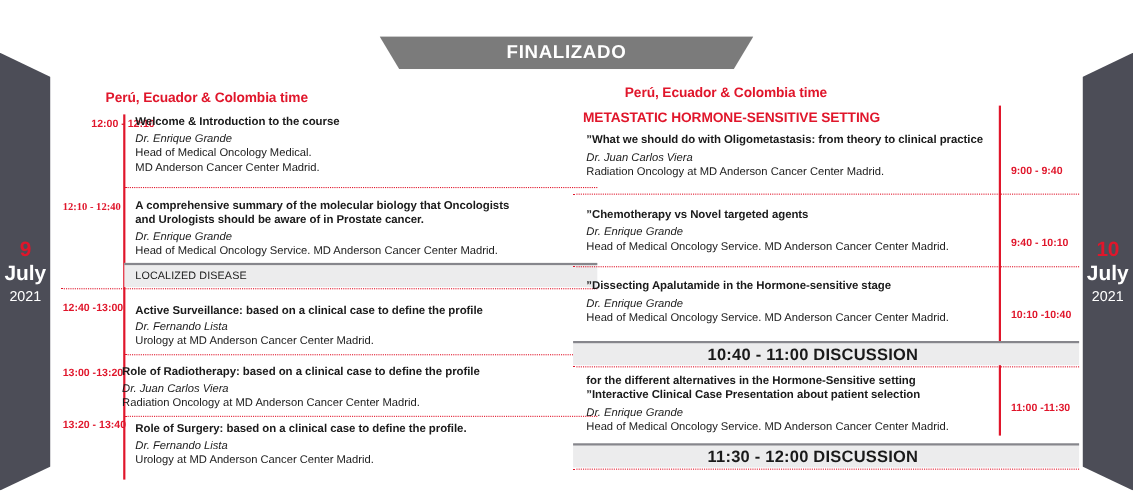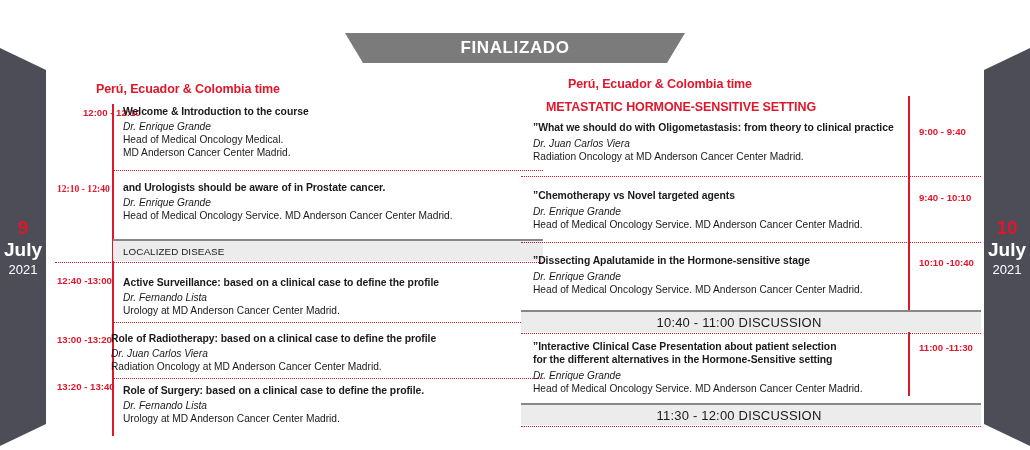--- a/index.html
+++ b/index.html
@@ -72,21 +72,21 @@
   
   .rail{position:absolute;width:2.4px;background:#e0162b;}
 
   
   .row{position:absolute;box-sizing:border-box;}
   .time{
     position:absolute;
     font-size:9.6px;font-weight:bold;color:#e0162b;white-space:nowrap;
   }
   .time-left{left:0px;text-align:left;}
-  .time-right{text-align:left;}
+  .time-right{text-align:left;margin-top:24px;}
 
   .body{position:absolute;}
   .t-title{
     font-size:10.4px;font-weight:bold;color:#1a1a1a;line-height:13.2px;
     letter-spacing:-.05px;
   }
   .t-speaker{
     font-size:10.2px;font-style:italic;color:#1a1a1a;line-height:13px;
   }
   .t-affil{
@@ -105,21 +105,21 @@
     background:#ececed;
     border-top:2px solid #86868c;
     box-sizing:border-box;
     display:flex;align-items:center;
   }
   .sectionbar span{
     font-size:9.8px;color:#1a1a1a;letter-spacing:.1px;
   }
   .sb-left span{padding-left:10px;}
   .sb-center{justify-content:center;}
-  .sb-center span{font-size:13px;letter-spacing:.2px;padding-right:24px;}
+  .sb-center span{font-size:15px;letter-spacing:.2px;padding-right:24px;font-weight:bold;}
 </style>
 </head>
 <body>
 
 <div class="stage">
 
   <div class="side-panel side-left">
     <div class="side-inner">
       <div class="side-day">9</div>
       <div class="side-month">July</div>
@@ -152,20 +152,21 @@
         <div class="t-speaker" style="margin-top:2px;">Dr. Enrique Grande</div>
         <div class="t-affil">Head of Medical Oncology Medical.</div>
         <div class="t-affil">MD Anderson Cancer Center Madrid.</div>
       </div>
     </div>
     <div class="dotted" style="left:58px;top:170px;width:430px;"></div>
 
     <div class="row">
       <div class="time time-left" style="top:183px;left:2px;font-family:Liberation Serif, serif;">12:10 - 12:40</div>
       <div class="body" style="left:68px;top:181px;width:362px;">
+        <div class="t-title">A comprehensive summary of the molecular biology that Oncologists</div>
         <div class="t-title">and Urologists should be aware of in Prostate cancer.</div>
         <div class="t-speaker" style="margin-top:2px;">Dr. Enrique Grande</div>
         <div class="t-affil">Head of Medical Oncology Service. MD Anderson Cancer Center Madrid.</div>
       </div>
     </div>
 
     <div class="sectionbar sb-left" style="left:58px;top:239px;width:430px;height:22px;">
       <span>LOCALIZED DISEASE</span>
     </div>
     <div class="dotted" style="left:0px;top:262px;width:488px;"></div>
@@ -197,21 +198,21 @@
         <div class="t-speaker" style="margin-top:2px;">Dr. Fernando Lista</div>
         <div class="t-affil">Urology at MD Anderson Cancer Center Madrid.</div>
       </div>
     </div>
 
   </div>
 
   <div class="col col-right">
 
     <div class="col-title" style="left:1px;top:77px;">Perú, Ecuador &amp; Colombia time</div>
-    <div class="col-subtitle" style="left:19px;top:100px;">METASTATIC HORMONE-SENSITIVE SETTING</div>
+    <div class="col-subtitle" style="left:3px;top:100px;">METASTATIC HORMONE-SENSITIVE SETTING</div>
 
     <div class="rail" style="left:381px;top:96px;height:300px;"></div>
 
     <div class="row">
       <div class="body" style="left:6px;top:121px;width:370px;">
         <div class="t-title">”What we should do with Oligometastasis: from theory to clinical practice</div>
         <div class="t-speaker" style="margin-top:3px;">Dr. Juan Carlos Viera</div>
         <div class="t-affil">Radiation Oncology at MD Anderson Cancer Center Madrid.</div>
       </div>
       <div class="time time-right" style="left:392px;top:126px;">9:00 - 9:40</div>
@@ -237,22 +238,22 @@
       <div class="time time-right" style="left:392px;top:257px;">10:10 -10:40</div>
     </div>
 
     <div class="sectionbar sb-center" style="left:-6px;top:310px;width:460px;height:22px;">
       <span>10:40  - 11:00  DISCUSSION</span>
     </div>
     <div class="dotted" style="left:-6px;top:333px;width:460px;"></div>
 
     <div class="row">
       <div class="body" style="left:6px;top:340px;width:370px;">
+        <div class="t-title">for the different alternatives in the Hormone-Sensitive setting</div>
         <div class="t-title">”Interactive Clinical Case Presentation about patient selection</div>
-        <div class="t-title">for the different alternatives in the Hormone-Sensitive setting</div>
         <div class="t-speaker" style="margin-top:3px;">Dr. Enrique Grande</div>
         <div class="t-affil">Head of Medical Oncology Service. MD Anderson Cancer Center Madrid.</div>
       </div>
       <div class="time time-right" style="left:392px;top:342px;">11:00 -11:30</div>
     </div>
 
     <div class="sectionbar sb-center" style="left:-6px;top:403px;width:460px;height:22px;">
       <span>11:30  - 12:00  DISCUSSION</span>
     </div>
     <div class="dotted" style="left:-6px;top:426px;width:460px;"></div>

